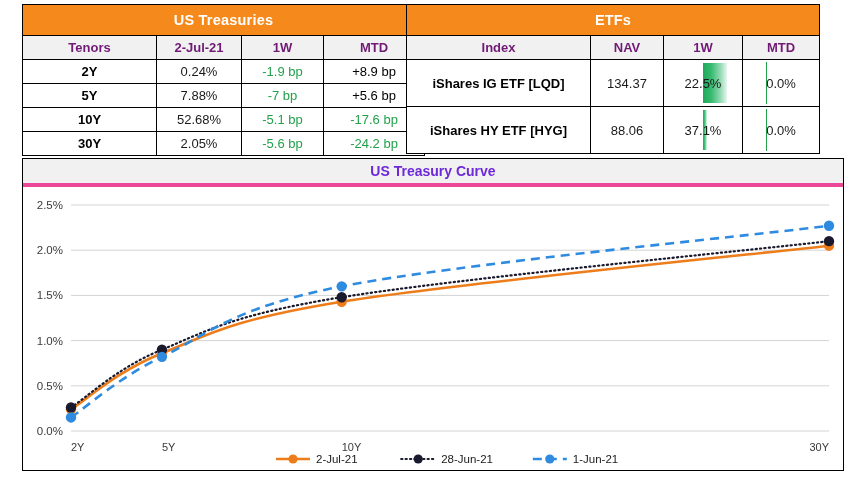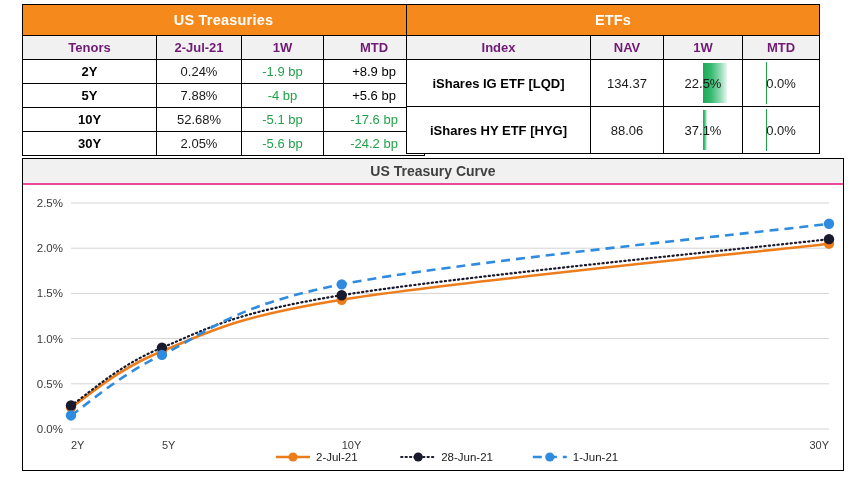--- a/index.html
+++ b/index.html
@@ -42,22 +42,22 @@
     pointer-events:none;
   }
   .barcell .baseline{
     position:absolute;top:2px;bottom:2px;width:1px;background:#22A14A;
   }
   .barcell .val{position:relative;z-index:2;}
 
   
   .chart-panel{position:absolute;left:22px;top:158px;width:822px;height:313px;
                border:1px solid #000;background:#ffffff;box-sizing:border-box;}
-  .chart-title{height:24px;line-height:24px;background:#F1F1F1;border-bottom:2px solid #ec4899;
-               text-align:center;font-weight:bold;font-size:14px;color:#404040;}
+  .chart-title{height:24px;line-height:24px;background:#F1F1F1;border-bottom:4px solid #ec4899;
+               text-align:center;font-weight:bold;font-size:14px;color:#6d28d9;}
   .plot-wrap{position:relative;width:100%;height:287px;}
   .plot-svg{display:block;width:820px;height:287px;}
 
   .axis-lbl{font-family:"Liberation Sans","DejaVu Sans",sans-serif;font-size:11.5px;fill:#3a3a3a;}
   .xtick-lbl{font-family:"Liberation Sans","DejaVu Sans",sans-serif;font-size:11px;fill:#3a3a3a;}
   .legend-lbl{font-family:"Liberation Sans","DejaVu Sans",sans-serif;font-size:11.5px;fill:#1a1a1a;}
   .gridline{stroke:#D4D4D4;stroke-width:1;}
 </style>
 </head>
 <body>
@@ -85,21 +85,21 @@
       </tr>
       <tr>
         <td class="cell b">2Y</td>
         <td class="cell">0.24%</td>
         <td class="cell neg">-1.9 bp</td>
         <td class="cell pos">+8.9 bp</td>
       </tr>
       <tr>
         <td class="cell b">5Y</td>
         <td class="cell">7.88%</td>
-        <td class="cell neg">-4 bp</td>
+        <td class="cell neg">-7 bp</td>
         <td class="cell pos">+5.6 bp</td>
       </tr>
       <tr>
         <td class="cell b">10Y</td>
         <td class="cell">52.68%</td>
         <td class="cell neg">-5.1 bp</td>
         <td class="cell neg">-17.6 bp</td>
       </tr>
       <tr>
         <td class="cell b">30Y</td>

